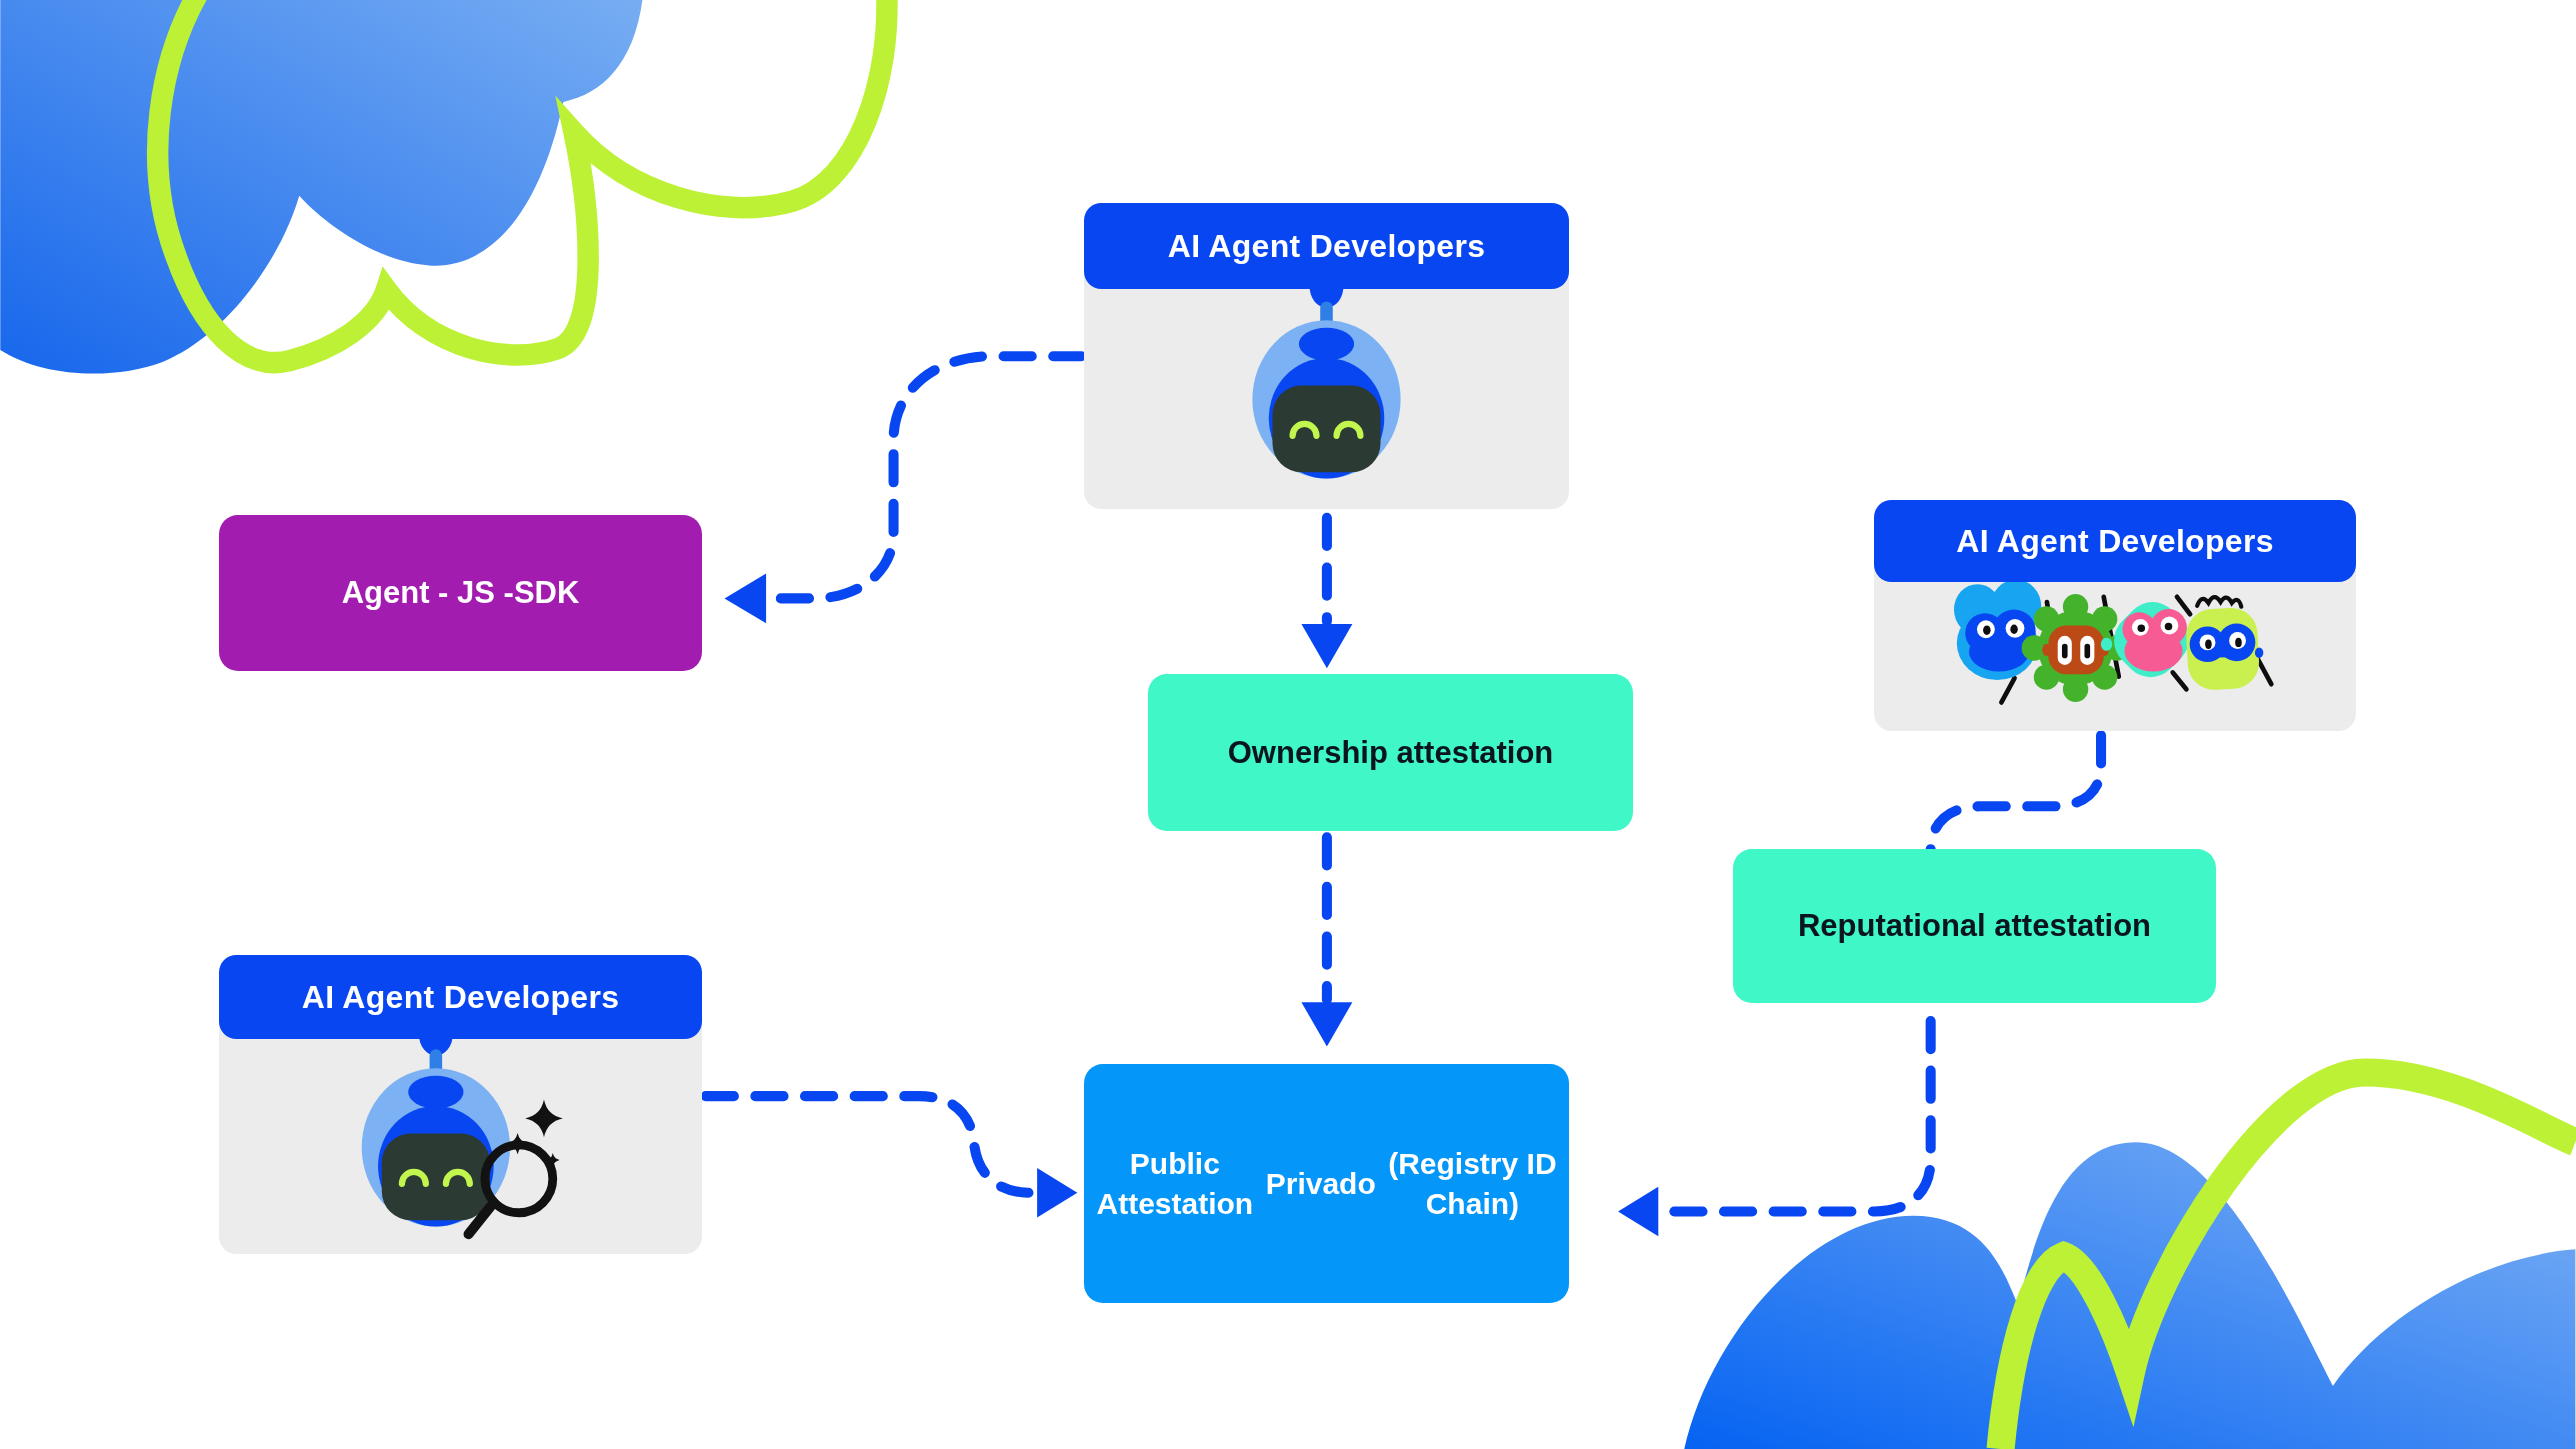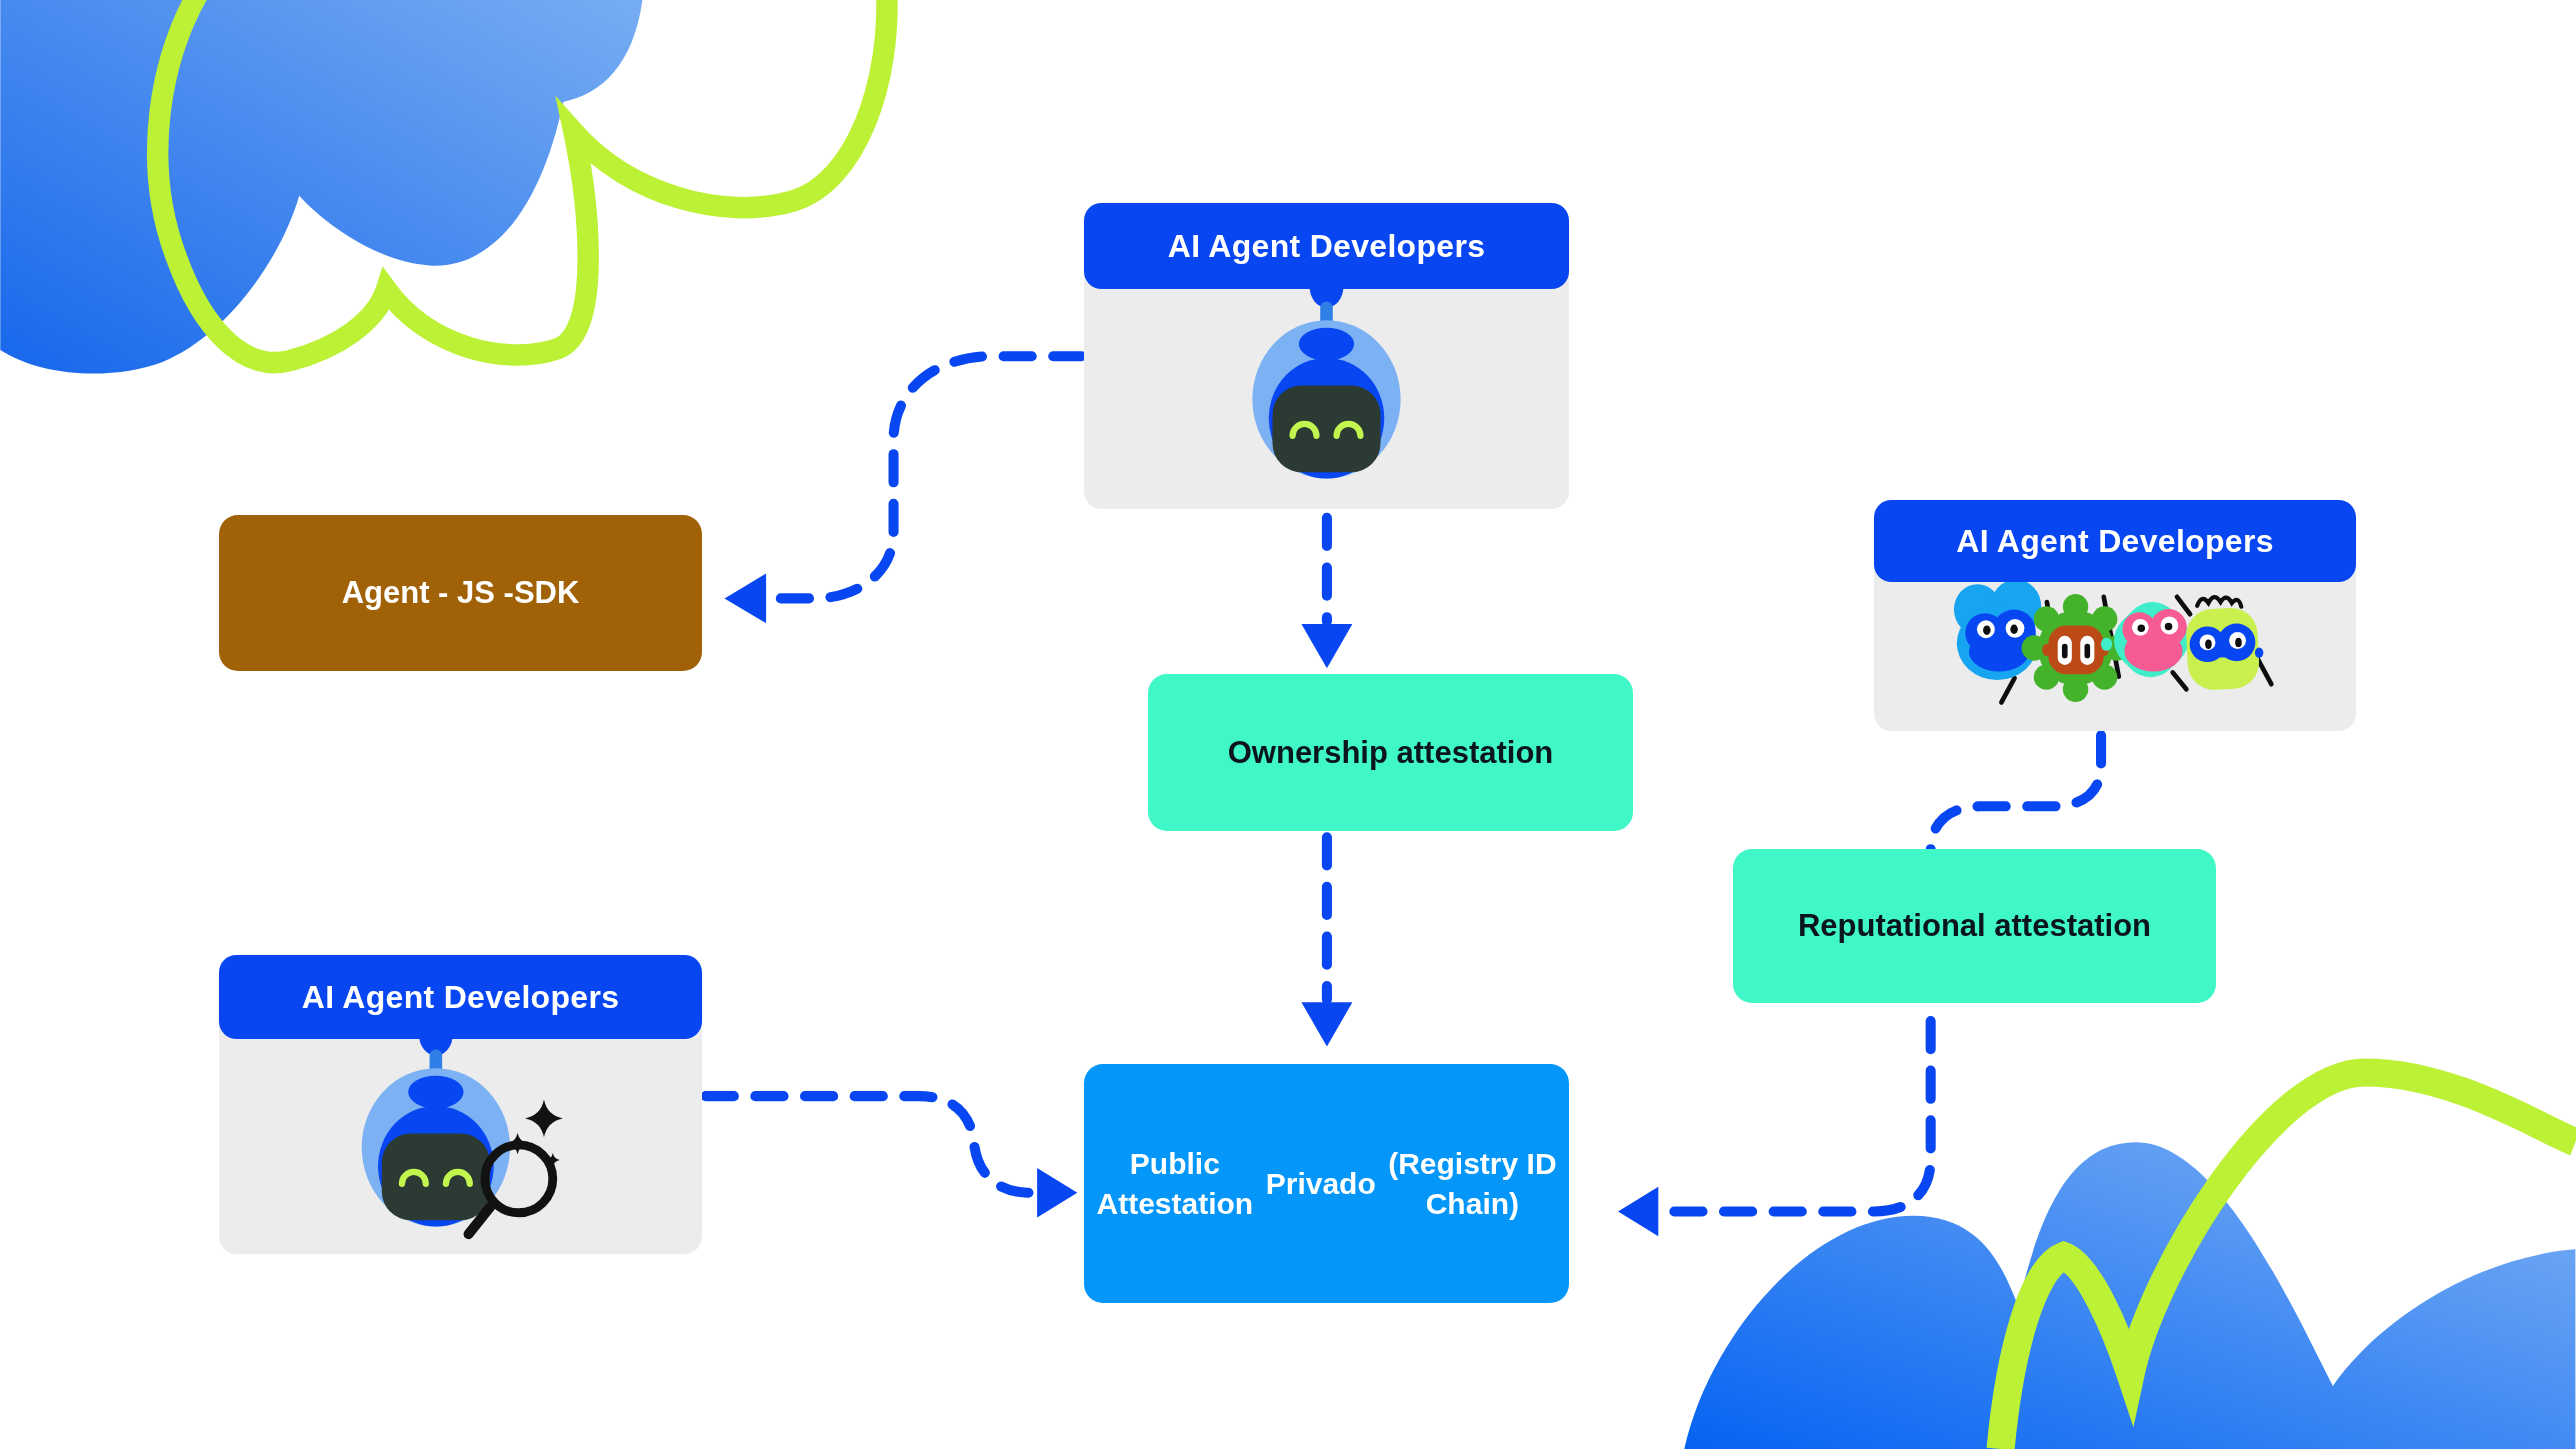--- a/index.html
+++ b/index.html
@@ -21,21 +21,21 @@
     position:absolute;left:0;right:0;top:79px;bottom:0;
     background:#ECECEC;border-radius:17.4px;
     display:flex;align-items:center;justify-content:center;z-index:1;
   }
   .pill{
     position:absolute;z-index:2;border-radius:19px;
     display:flex;align-items:center;justify-content:center;
     text-align:center;font-weight:600;font-size:31px;
   }
   .mint{background:#3FF7C7;color:#0B1520}
-  .olive{background:#a16207;color:#FFFFFF}
+  .olive{background:#a21caf;color:#FFFFFF}
   .registry{background:#0496F8;color:#FFFFFF;flex-direction:row;font-size:30px;line-height:1.32;font-weight:600}
 </style>
 </head>
 <body>
 
 <svg class="deco" style="left:0;top:0" width="939" height="429" viewBox="0 0 1400 640">
   <defs>
     <linearGradient id="gTL" x1="0" y1="1" x2="1" y2="0">
       <stop offset="0" stop-color="#1767EC"></stop>
         <stop offset="1" stop-color="#77ADF2"></stop>

